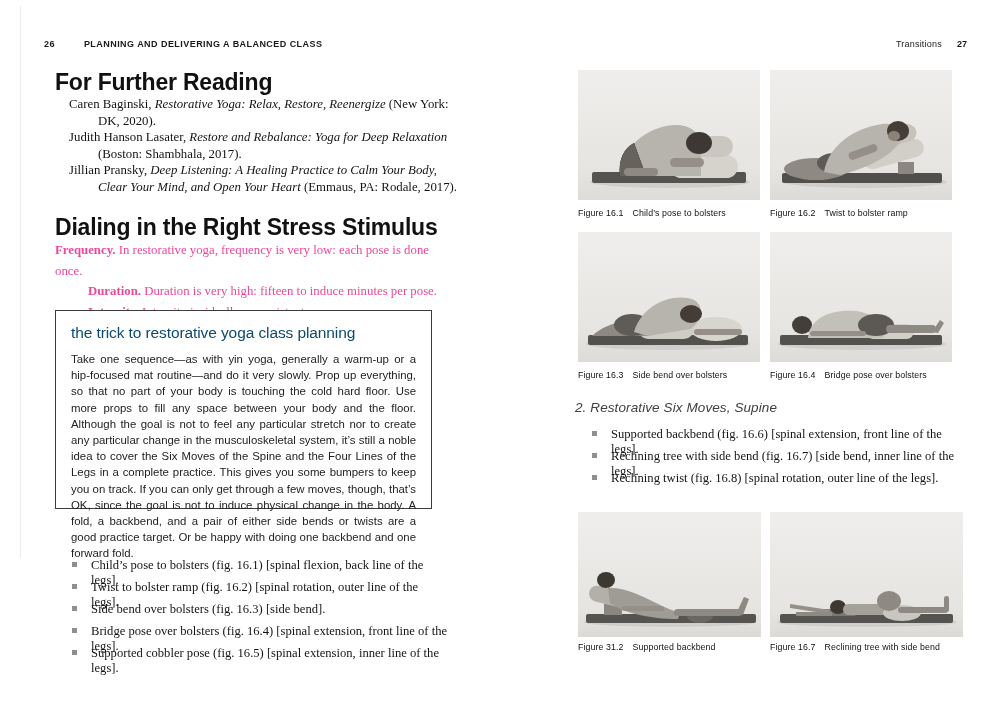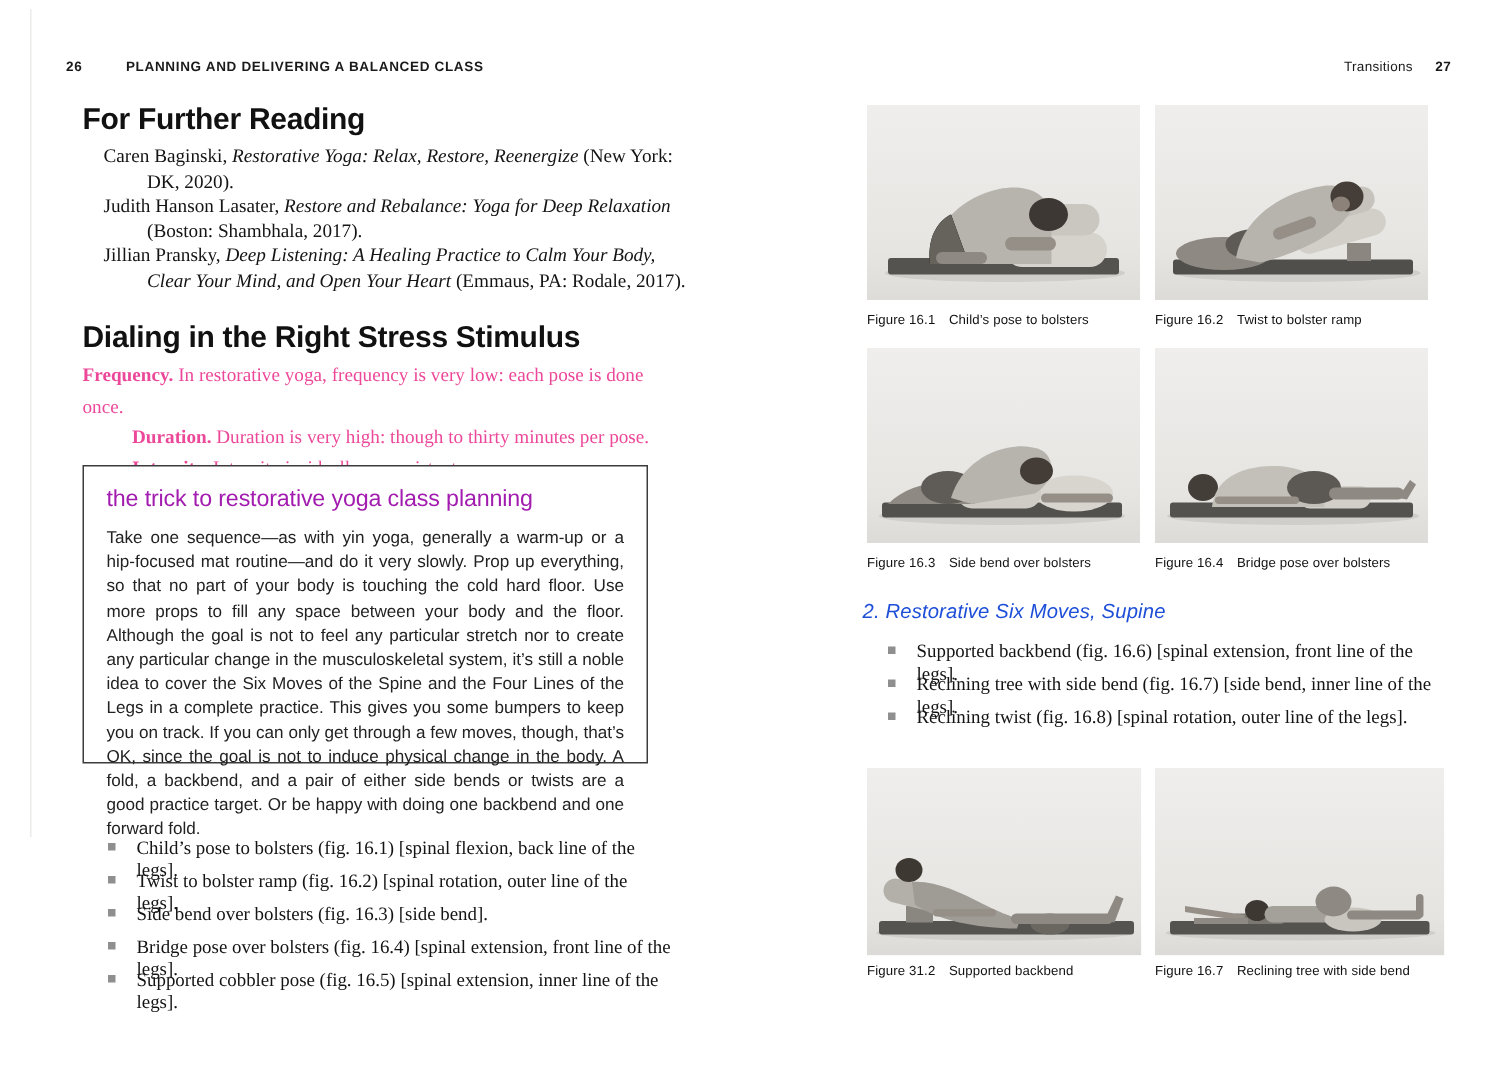--- a/index.html
+++ b/index.html
@@ -7,36 +7,36 @@
           font-family:"Liberation Sans",sans-serif;color:#1a1a1a;}
   .page-edge{position:absolute;left:20px;top:6px;width:1px;height:552px;background:#ebebea;}
 
   
   .rh-left{position:absolute;top:39px;left:44px;font-size:9px;font-weight:700;letter-spacing:.45px;}
   .rh-left .pg{margin-right:29px;}
   .rh-right{position:absolute;top:39px;left:896px;font-size:9px;font-weight:500;letter-spacing:.2px;}
   .rh-right .pg{margin-left:15px;font-weight:700;}
 
   
-  .h-sans{position:absolute;left:55px;font-size:20px;font-weight:600;letter-spacing:-.2px;color:#111;}
+  .h-sans{position:absolute;left:55px;font-size:23px;font-weight:600;letter-spacing:-.2px;color:#111;}
   .citations{position:absolute;top:96px;left:69px;width:392px;
              font-family:"Liberation Serif",serif;font-size:12.8px;line-height:16.6px;color:#141414;}
   .citation{padding-left:29px;text-indent:-29px;}
   .citation .title{font-style:italic;}
   .stimulus{position:absolute;top:240px;left:55px;width:392px;
             font-family:"Liberation Serif",serif;font-size:12.8px;line-height:20.6px;color:#ec4899;}
   .stim .lead{font-weight:700;}
   .stim.indent{padding-left:33px;}
 
   .trick-box{position:absolute;top:310px;left:55px;width:377px;height:199px;
              border:1px solid #3c3c3c;box-sizing:border-box;background:#fff;}
-  .trick-title{margin:13px 15px 0 15px;font-size:15.5px;font-weight:500;letter-spacing:-.1px;color:#a21caf;}
+  .trick-title{margin:13px 15px 0 15px;font-size:15.5px;font-weight:500;letter-spacing:-.1px;color:#0c4a6e;}
   .trick-body{margin:9px 15px 0 15px;font-size:11.4px;line-height:16.2px;text-align:justify;color:#222;}
 
-  .sec-head{position:absolute;font-size:13.5px;font-style:italic;font-weight:500;letter-spacing:.1px;color:#1d4ed8;}
+  .sec-head{position:absolute;font-size:13.5px;font-style:italic;font-weight:500;letter-spacing:.1px;color:#404040;}
   .bullets{position:absolute;font-family:"Liberation Serif",serif;font-size:12.6px;color:#141414;}
   .bullet{position:relative;padding-left:19px;height:22px;}
   .bullet .sq{position:absolute;left:0;top:4px;width:5px;height:5px;background:#8f8f8f;}
 
   
   .photo{position:absolute;overflow:hidden;}
   .photo svg{display:block;}
   .caption{position:absolute;font-size:8.8px;font-weight:500;color:#111;letter-spacing:.1px;}
   .caption .fig-label{margin-right:9px;}
 </style>
@@ -55,21 +55,21 @@
   <div class="citations">
     <div class="citation"><span>Caren Baginski, </span><span class="title">Restorative Yoga: Relax, Restore, Reenergize</span><span> (New York: DK, 2020).</span></div>
     <div class="citation"><span>Judith Hanson Lasater, </span><span class="title">Restore and Rebalance: Yoga for Deep Relaxation</span><span> (Boston: Shambhala, 2017).</span></div>
     <div class="citation"><span>Jillian Pransky, </span><span class="title">Deep Listening: A Healing Practice to Calm Your Body, Clear Your Mind, and Open Your Heart</span><span> (Emmaus, PA: Rodale, 2017).</span></div>
   </div>
 
   <div class="h-sans" style="top:214px">Dialing in the Right Stress Stimulus</div>
 
   <div class="stimulus">
     <div class="stim"><span class="lead">Frequency.</span><span> In restorative yoga, frequency is very low: each pose is done once.</span></div>
-    <div class="stim indent"><span class="lead">Duration.</span><span> Duration is very high: though to thirty minutes per pose.</span></div>
+    <div class="stim indent"><span class="lead">Duration.</span><span> Duration is very high: fifteen to induce minutes per pose.</span></div>
     <div class="stim indent"><span class="lead">Intensity.</span><span> Intensity is, ideally, nonexistent.</span></div>
   </div>
 
   <div class="trick-box">
     <div class="trick-title">the trick to restorative yoga class planning</div>
     <div class="trick-body">Take one sequence—as with yin yoga, generally a warm-up or a hip-focused mat routine—and do it very slowly. Prop up everything, so that no part of your body is touching the cold hard floor. Use more props to fill any space between your body and the floor. Although the goal is not to feel any particular stretch nor to create any particular change in the musculoskeletal system, it’s still a noble idea to cover the Six Moves of the Spine and the Four Lines of the Legs in a complete practice. This gives you some bumpers to keep you on track. If you can only get through a few moves, though, that’s OK, since the goal is not to induce physical change in the body. A fold, a backbend, and a pair of either side bends or twists are a good practice target. Or be happy with doing one backbend and one forward fold.</div>
   </div>
 
 
   <div class="bullets" style="top:558px;left:72px;width:376px">

